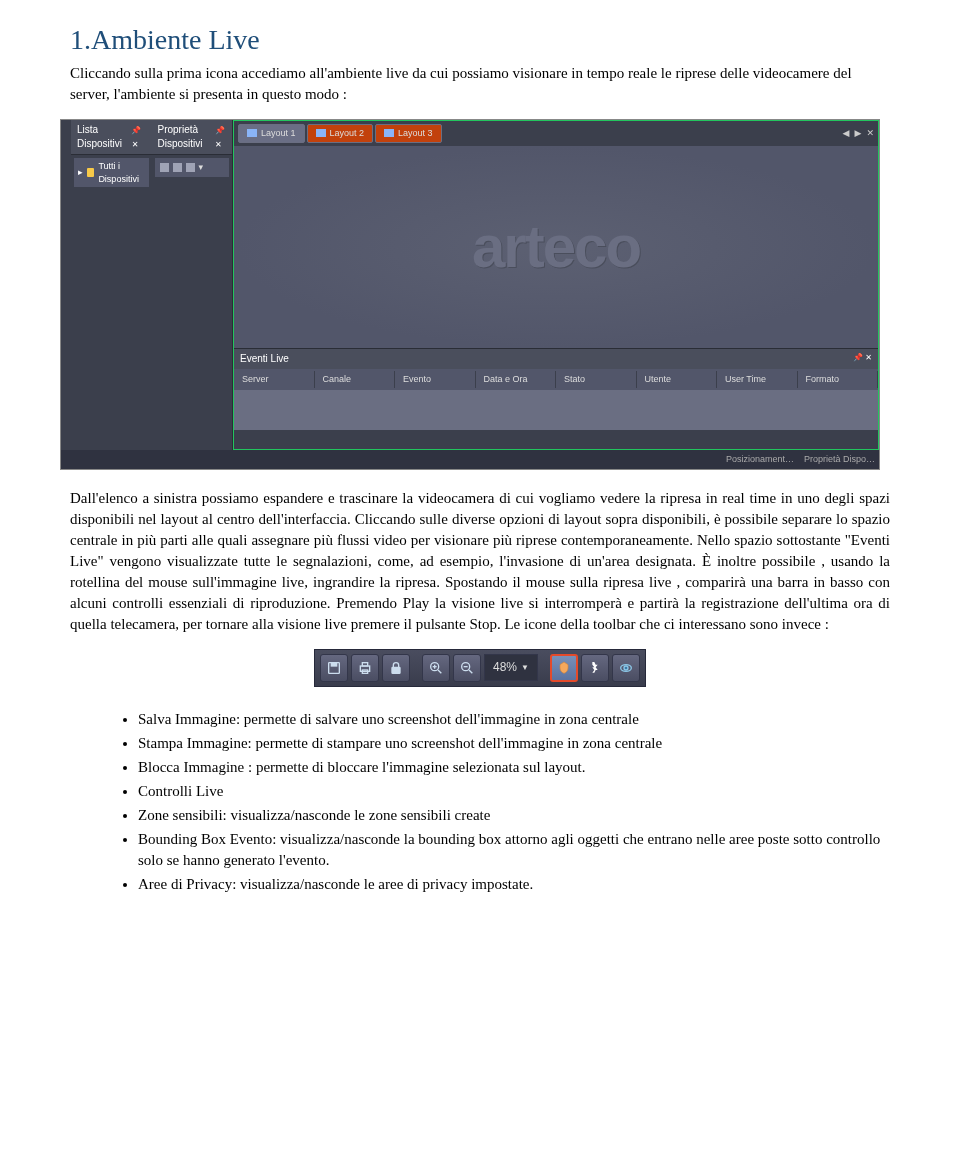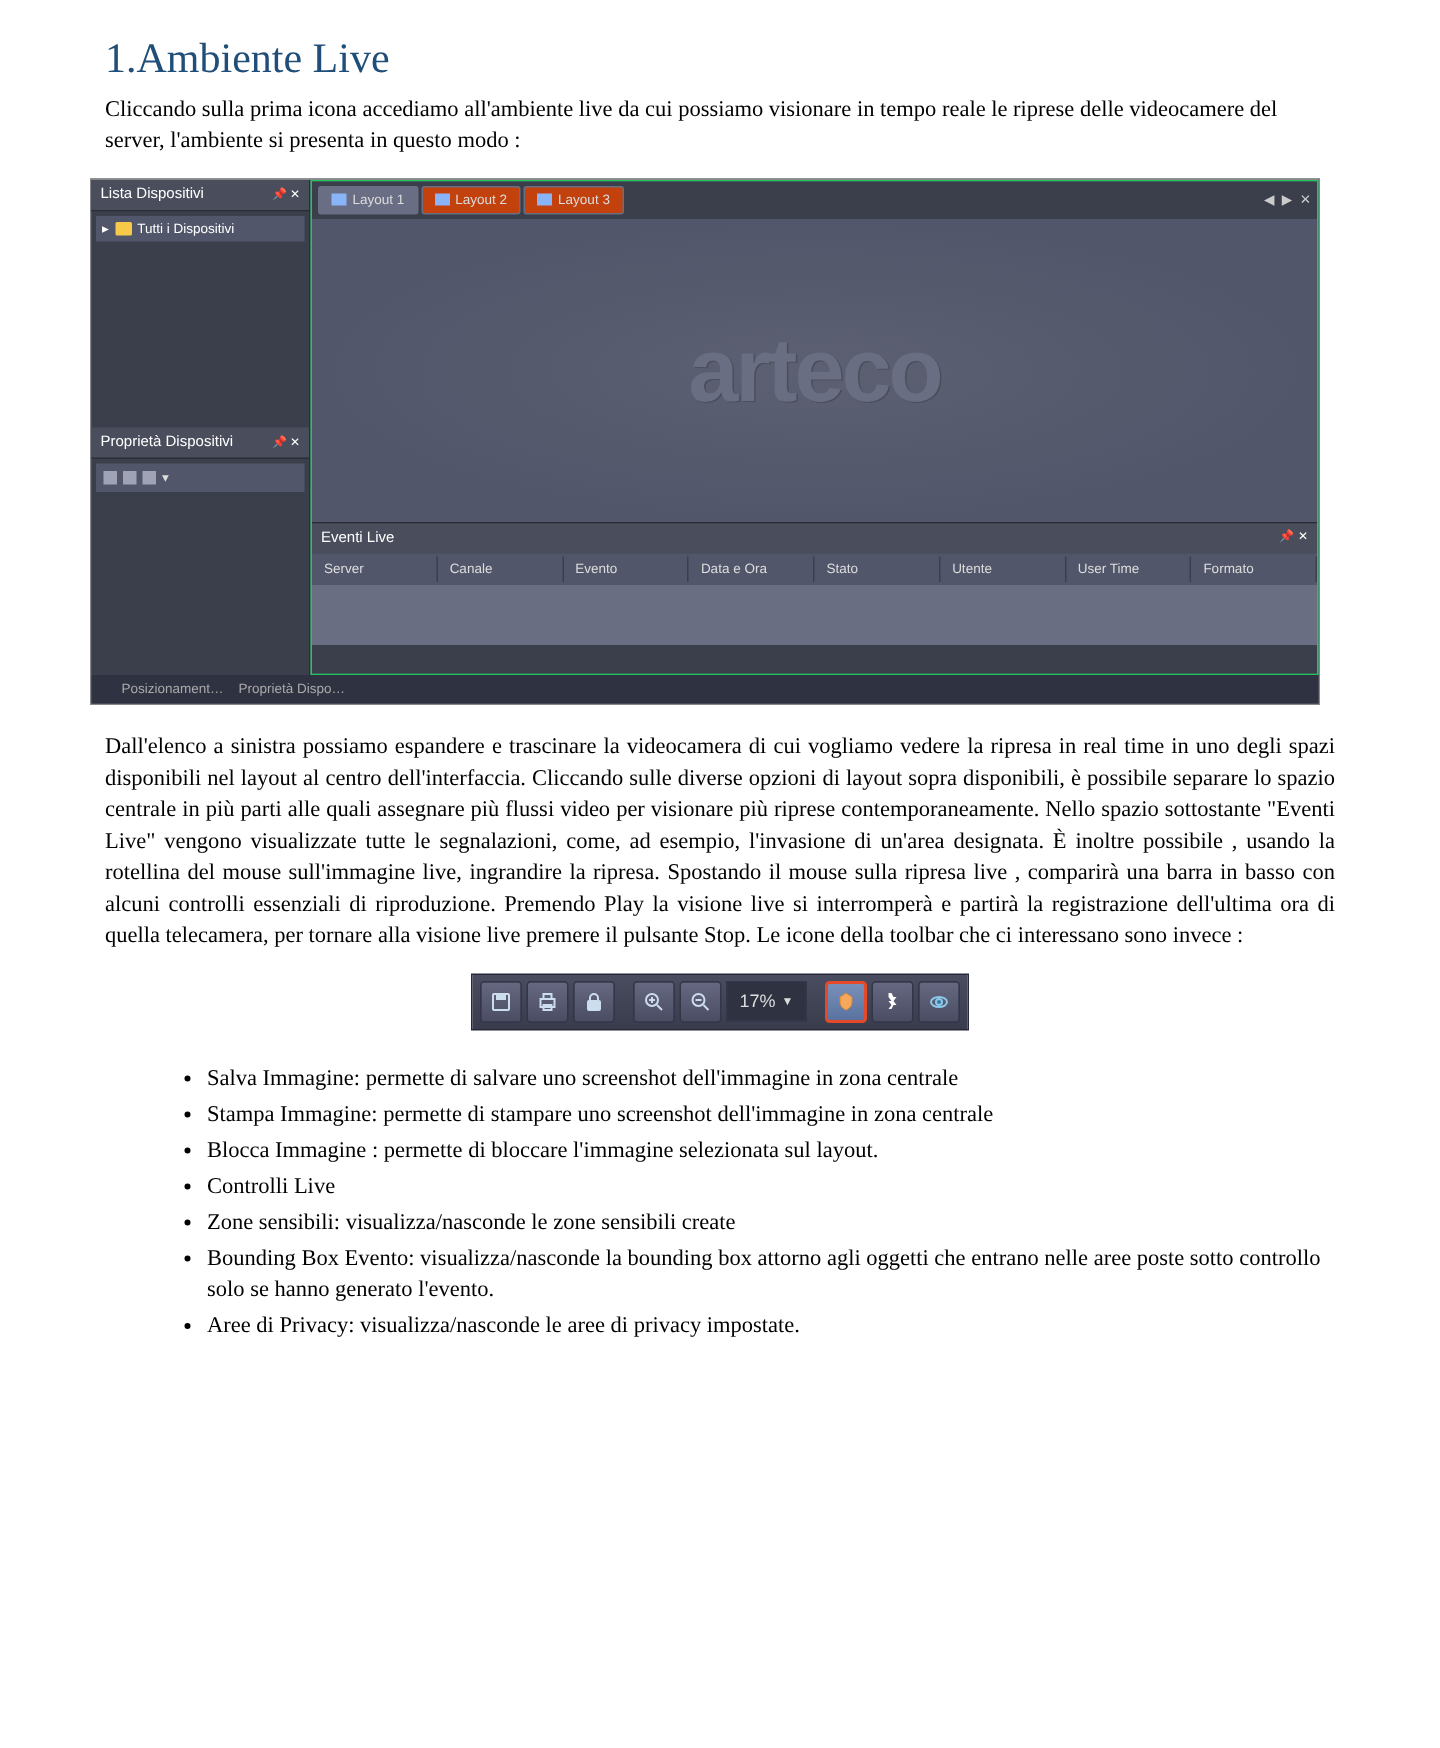--- a/index.html
+++ b/index.html
@@ -22,21 +22,21 @@
   p.middle { margin-top: 18px; margin-bottom: 10px; text-align: justify; }
 
   
   .screenshot {
     width: 820px;
     border: 1px solid #888;
     background: #3b3f4c;
     margin-left: -10px;
   }
   .ss-body { display: flex; height: 330px; }
-  .ss-left { width: 146px; display: flex; flex-direction: column; border-right: 1px solid #2a2d36; }
+  .ss-left { width: 172px; display: flex; border-right: 1px solid #2a2d36; padding-left: 10px; }
   .panel {
     background: #3b3f4c;
     color: #ddd;
     font-family: "Segoe UI", Tahoma, sans-serif;
     font-size: 10px;
     flex: 1;
     display: flex;
     flex-direction: column;
   }
   .panel-title {
@@ -157,23 +157,24 @@
   }
   .events-body {
     background: #6a6e82;
     height: 40px;
   }
   .bottom-tabs {
     background: #2f3240;
     color: #aaa;
     font-family: "Segoe UI", sans-serif;
     font-size: 9px;
-    padding: 3px 20px;
+    padding: 3px 4px;
     display: flex;
     gap: 10px;
+    justify-content: flex-end;
   }
 
   
   .toolbar-wrap {
     display: flex;
     justify-content: center;
     margin: 14px 0 22px 0;
   }
   .toolbar {
     background: linear-gradient(#4a4d5f, #393c4c);
@@ -337,21 +338,21 @@
         </svg>
     </div>
     <div class="tbtn">
       <svg viewBox="0 0 24 24" fill="none" stroke="#cde" stroke-width="2">
           <circle cx="10" cy="10" r="6"></circle>
           <line x1="15" y1="15" x2="20" y2="20"></line>
           <line x1="7" y1="10" x2="13" y2="10"></line>
         </svg>
     </div>
     <div class="zoom-val">
-      <span>17%</span>
+      <span>48%</span>
       <span class="tri">▼</span>
     </div>
     <div class="divider"></div>
     <div class="tbtn active">
       <svg viewBox="0 0 24 24" fill="none">
           <path d="M12 3l6 4v5c0 4-3 7-6 8-3-1-6-4-6-8V7l6-4z" fill="#f5a85c" stroke="#d4863a"></path>
         </svg>
     </div>
     <div class="tbtn">
       <svg viewBox="0 0 24 24" fill="#fff">

